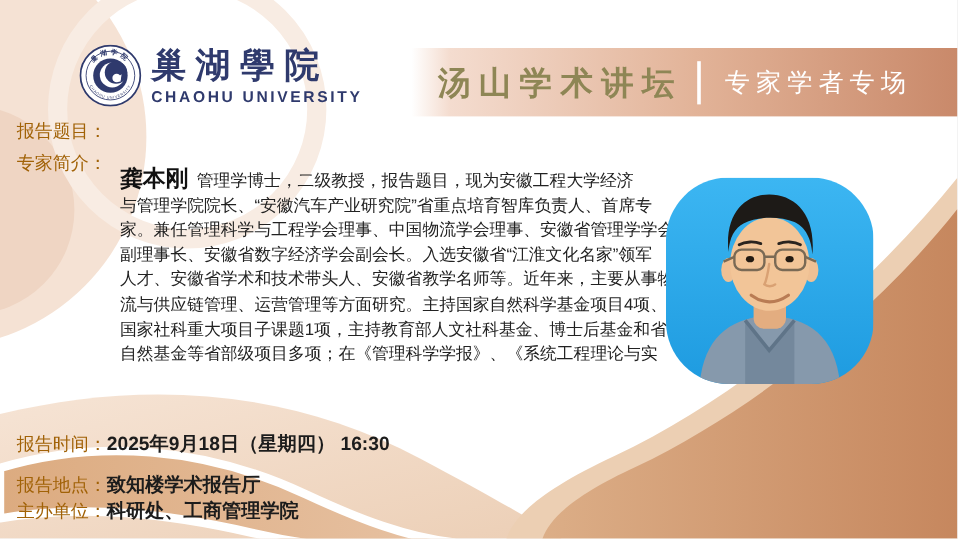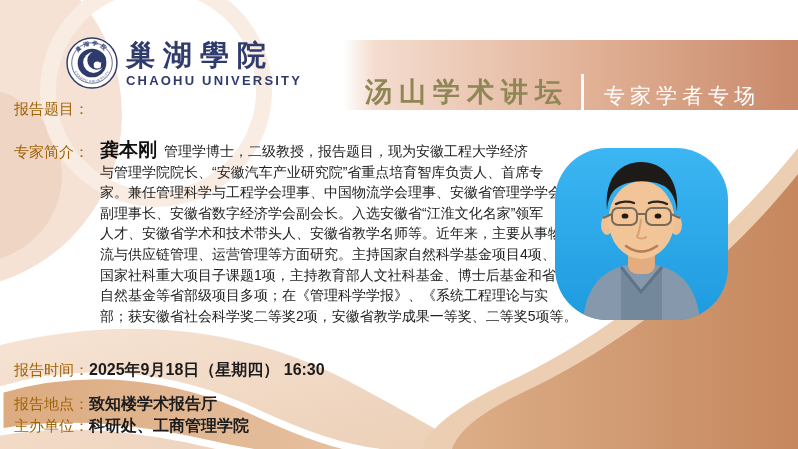--- a/index.html
+++ b/index.html
@@ -19,38 +19,38 @@
   .logo-badge{position:absolute;left:66px;top:37px;width:52px;height:52px;}
   .univ-name{position:absolute;left:126px;top:37px;width:220px;}
   .univ-name-cn{
     font-family:Liberation Sans, sans-serif;
     font-size:29px;font-weight:bold;color:#2f3a6d;letter-spacing:8px;line-height:36px;white-space:nowrap;
   }
   .univ-name-en{
     font-size:13px;font-weight:bold;color:#2f3a6d;letter-spacing:2.2px;line-height:16px;white-space:nowrap;
   }
   .banner{
-    position:absolute;left:343px;top:40px;width:455px;height:70px;
+    position:absolute;left:343px;top:40px;width:455px;height:57px;
     background:linear-gradient(90deg, rgba(250,236,229,0) 0%, #f4dccf 7%, #e2b398 52%, #c9896a 100%);
-    display:flex;align-items:flex-end;
+    display:flex;align-items:center;
   }
   .banner-title{
     font-size:27px;font-weight:bold;color:#8e8655;letter-spacing:7px;
     margin-left:22px;white-space:nowrap;
   }
   .banner-divider{width:3px;height:36px;background:#ffffff;margin:0 20px 0 12px;}
   .banner-subtitle{
     font-family:"Liberation Serif","DejaVu Serif",serif;
     font-size:21px;color:#ffffff;letter-spacing:5px;white-space:nowrap;
   }
   
   .label{color:#a16207;font-size:15px;white-space:nowrap;}
   .row-title{position:absolute;left:14px;top:100px;display:flex;align-items:baseline;}
   .row-title .value{font-size:17px;font-weight:bold;color:#1c1c1c;white-space:nowrap;}
-  .profile-label{position:absolute;left:14px;top:143px;}
+  .profile-label{position:absolute;left:14px;top:127px;}
   .bio{position:absolute;left:100px;top:140px;width:462px;font-size:14px;line-height:20.6px;color:#222222;}
   .bio-line{white-space:nowrap;}
   .speaker-name{font-size:19px;font-weight:bold;color:#111111;margin-right:7px;}
   .bottom-row{position:absolute;left:14px;display:flex;align-items:baseline;}
   .bottom-row .value{font-size:16px;font-weight:bold;color:#1c1c1c;white-space:nowrap;}
   .row-time{top:360px;}
   .row-venue{top:394px;}
   .row-organizer{top:416px;}
   
   .photo{
@@ -132,21 +132,20 @@
     <div class="bio-line">
       <span class="speaker-name">龚本刚</span><span>管理学博士，二级教授，报告题目，现为安徽工程大学经济</span>
     </div>
     <div class="bio-line">与管理学院院长、“安徽汽车产业研究院”省重点培育智库负责人、首席专</div>
     <div class="bio-line">家。兼任管理科学与工程学会理事、中国物流学会理事、安徽省管理学学会</div>
     <div class="bio-line">副理事长、安徽省数字经济学会副会长。入选安徽省“江淮文化名家”领军</div>
     <div class="bio-line">人才、安徽省学术和技术带头人、安徽省教学名师等。近年来，主要从事物</div>
     <div class="bio-line">流与供应链管理、运营管理等方面研究。主持国家自然科学基金项目4项、</div>
     <div class="bio-line">国家社科重大项目子课题1项，主持教育部人文社科基金、博士后基金和省</div>
     <div class="bio-line">自然基金等省部级项目多项；在《管理科学学报》、《系统工程理论与实</div>
-    <div class="bio-line">部；获安徽省社会科学奖二等奖2项，安徽省教学成果一等奖、二等奖5项等。</div>
   </div>
 
   <div class="photo">
     <svg viewBox="0 0 173 172" width="173" height="172">
       <defs>
         <linearGradient id="bgBlue" x1="0" y1="0" x2="0" y2="1">
           <stop offset="0" stop-color="#3cb6f2"></stop>
           <stop offset="1" stop-color="#1e9be0"></stop>
         </linearGradient>
       </defs>

